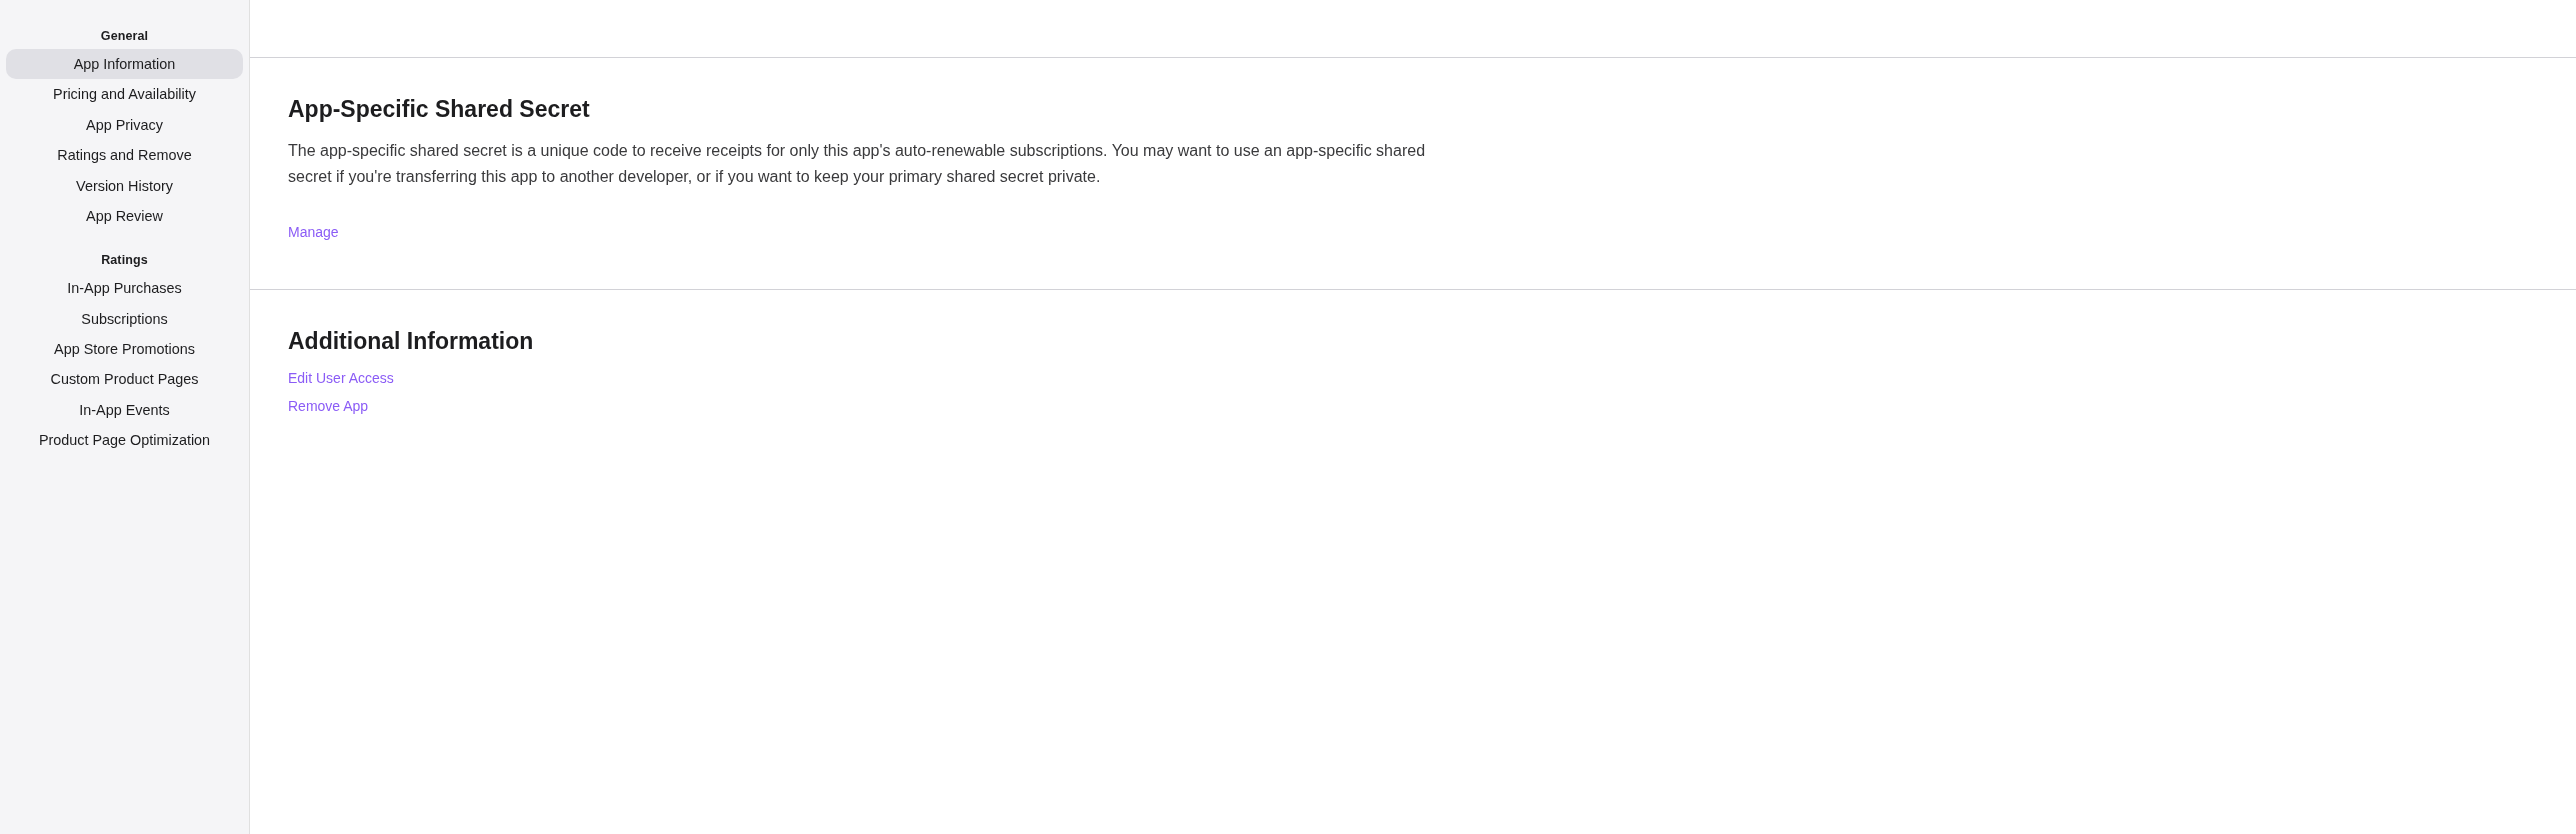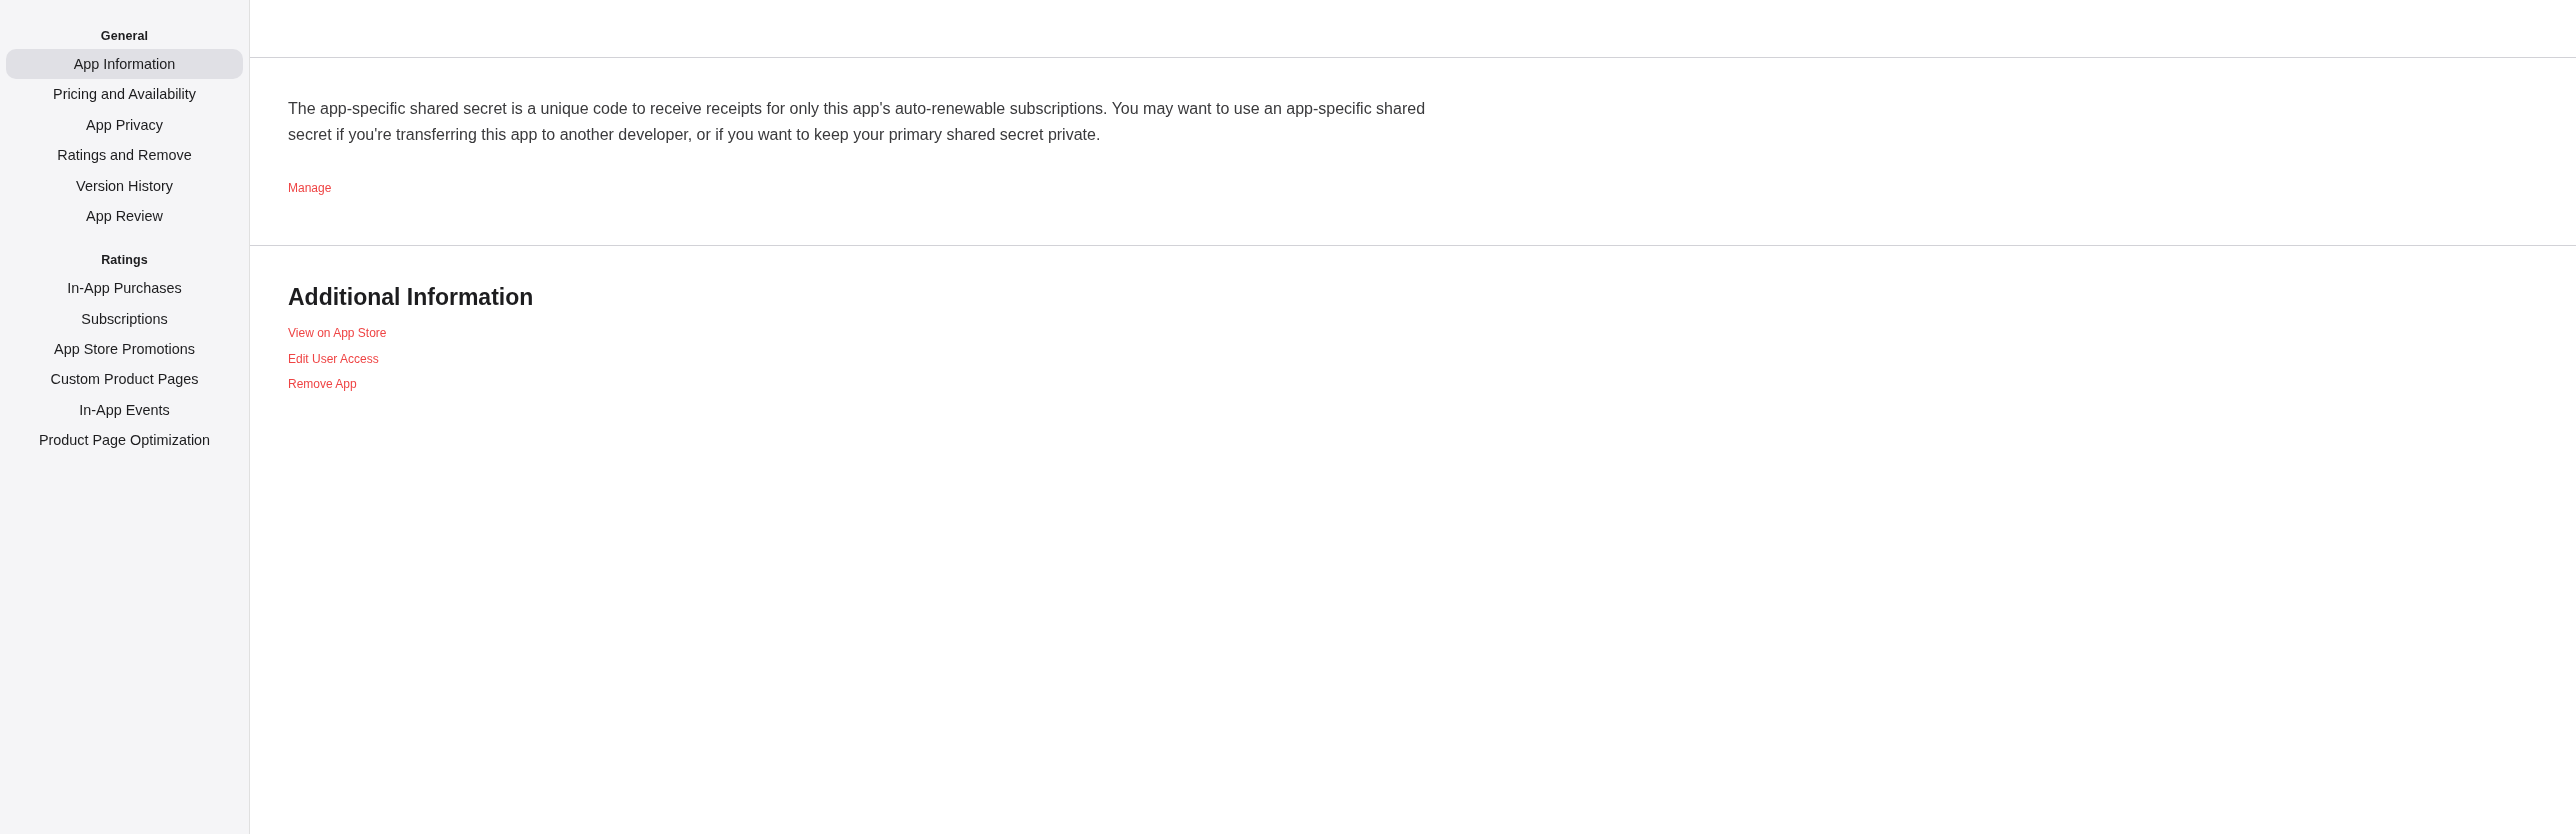--- a/index.html
+++ b/index.html
@@ -84,22 +84,22 @@
     .section-description {
       font-size: 16px;
       color: #3a3a3c;
       line-height: 1.6;
       max-width: 1152px;
       margin-bottom: 34px;
     }
 
     .link-item {
       display: block;
-      font-size: 12px;
-      color: #ef4444;
+      font-size: 14px;
+      color: #8b5cf6;
       text-decoration: none;
       margin-bottom: 11.5px;
       cursor: pointer;
     }
 
     .top-bar-stub {
       height: 58px;
       border-bottom: 1px solid #d2d2d7;
       background: #fff;
     }
@@ -127,25 +127,25 @@
   <a class="sidebar-item">Custom Product Pages</a>
   <a class="sidebar-item">In-App Events</a>
   <a class="sidebar-item">Product Page Optimization</a>
 </nav>
 
 <main class="main-content">
 
   <div class="top-bar-stub"></div>
 
   <div class="section-block">
+    <h2 class="section-title">App-Specific Shared Secret</h2>
     <p class="section-description">The app-specific shared secret is a unique code to receive receipts for only this app's auto-renewable subscriptions. You may want to use an app-specific shared secret if you're transferring this app to another developer, or if you want to keep your primary shared secret private.</p>
     <a class="link-item">Manage</a>
   </div>
 
   <div class="section-block">
     <h2 class="section-title">Additional Information</h2>
-    <a class="link-item">View on App Store</a>
     <a class="link-item">Edit User Access</a>
     <a class="link-item">Remove App</a>
   </div>
 
 </main>
 
 
 </body></html>

